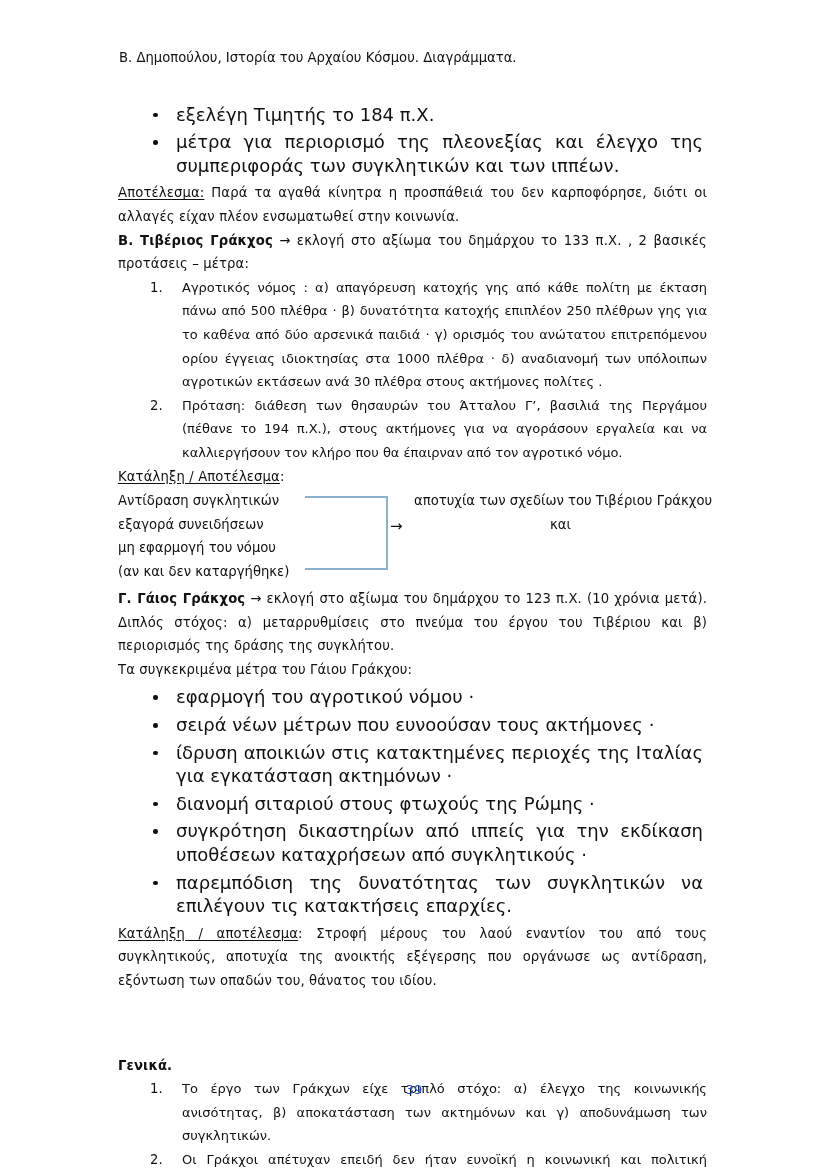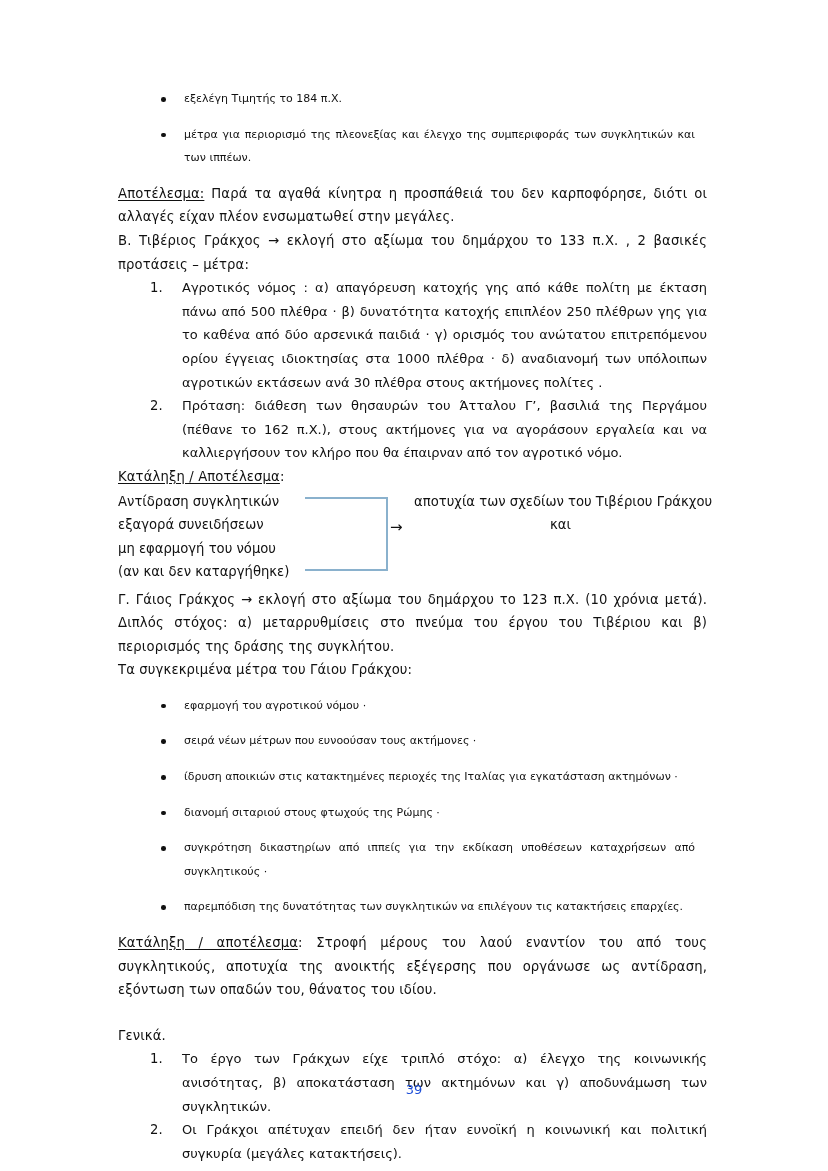--- a/index.html
+++ b/index.html
@@ -44,36 +44,36 @@
   .running-head {
     font-size: 13.2px;
     line-height: 23.6px;
     margin: 0 0 0 1px;
     text-align: left;
   }
 
   .spacer-lg { height: 29px; }
   .spacer-md { height: 22px; }
 
-  .bold { font-weight: normal; }
+  .bold { font-weight: bold; margin-top: 39px; }
   .uline { text-decoration: underline; text-underline-offset: 2px; }
 
   
   ul.bullets {
     margin: 0;
     padding: 0;
     list-style: none;
   }
   ul.bullets > li {
     position: relative;
     padding-left: 54px;
-    font-size: 11px;
+    font-size: 18px;
     line-height: 23.6px;
     text-align: justify;
-    margin: 12px;
+    margin: 4px;
   }
   ul.bullets > li::before {
     content: "";
     position: absolute;
     left: 31px;
     top: 10px;
     width: 4.6px;
     height: 4.6px;
     border-radius: 50%;
     background: #111111;
@@ -181,35 +181,36 @@
     color: #1d4ed8;
   }
 </style>
 </head>
 <body>
 
 <div class="page">
 
   <div class="content">
 
+    <p class="running-head">Β. Δημοπούλου, Ιστορία του Αρχαίου Κόσμου. Διαγράμματα.</p>
 
     <div class="spacer-lg"></div>
 
     <ul class="bullets">
       <li>εξελέγη Τιμητής το 184 π.Χ.</li>
       <li>μέτρα για περιορισμό της πλεονεξίας και έλεγχο της συμπεριφοράς των συγκλητικών και των ιππέων.</li>
     </ul>
 
-    <p class="para"><span class="uline">Αποτέλεσμα:</span><span> Παρά τα αγαθά κίνητρα η προσπάθειά του δεν καρποφόρησε, διότι οι αλλαγές είχαν πλέον ενσωματωθεί στην μεγάλες.</span></p>
+    <p class="para"><span class="uline">Αποτέλεσμα:</span><span> Παρά τα αγαθά κίνητρα η προσπάθειά του δεν καρποφόρησε, διότι οι αλλαγές είχαν πλέον ενσωματωθεί στην κοινωνία.</span></p>
 
     <p class="para"><span class="bold">Β. Τιβέριος Γράκχος</span><span>&nbsp;</span><span>→</span><span> εκλογή στο αξίωμα του δημάρχου το 133 π.Χ. , 2 βασικές προτάσεις – μέτρα:</span></p>
 
     <ol class="numbers">
       <li>Αγροτικός νόμος : α) απαγόρευση κατοχής γης από κάθε πολίτη με έκταση πάνω από 500 πλέθρα · β) δυνατότητα κατοχής επιπλέον 250 πλέθρων γης για το καθένα από δύο αρσενικά παιδιά · γ) ορισμός του ανώτατου επιτρεπόμενου ορίου έγγειας ιδιοκτησίας στα 1000 πλέθρα · δ) αναδιανομή των υπόλοιπων αγροτικών εκτάσεων ανά 30 πλέθρα στους ακτήμονες πολίτες .</li>
-      <li>Πρόταση: διάθεση των θησαυρών του Άτταλου Γ’, βασιλιά της Περγάμου (πέθανε το 162 π.Χ.), στους ακτήμονες για να αγοράσουν εργαλεία και να καλλιεργήσουν τον κλήρο που θα έπαιρναν από τον αγροτικό νόμο.</li>
+      <li>Πρόταση: διάθεση των θησαυρών του Άτταλου Γ’, βασιλιά της Περγάμου (πέθανε το 194 π.Χ.), στους ακτήμονες για να αγοράσουν εργαλεία και να καλλιεργήσουν τον κλήρο που θα έπαιρναν από τον αγροτικό νόμο.</li>
     </ol>
 
     <p class="para left"><span class="uline">Κατάληξη / Αποτέλεσμα</span><span>:</span></p>
 
     <div class="diagram">
 
       <div class="diag-left">
         <div>Αντίδραση συγκλητικών</div>
         <div>εξαγορά συνειδήσεων</div>
         <div>μη εφαρμογή του νόμου</div>

